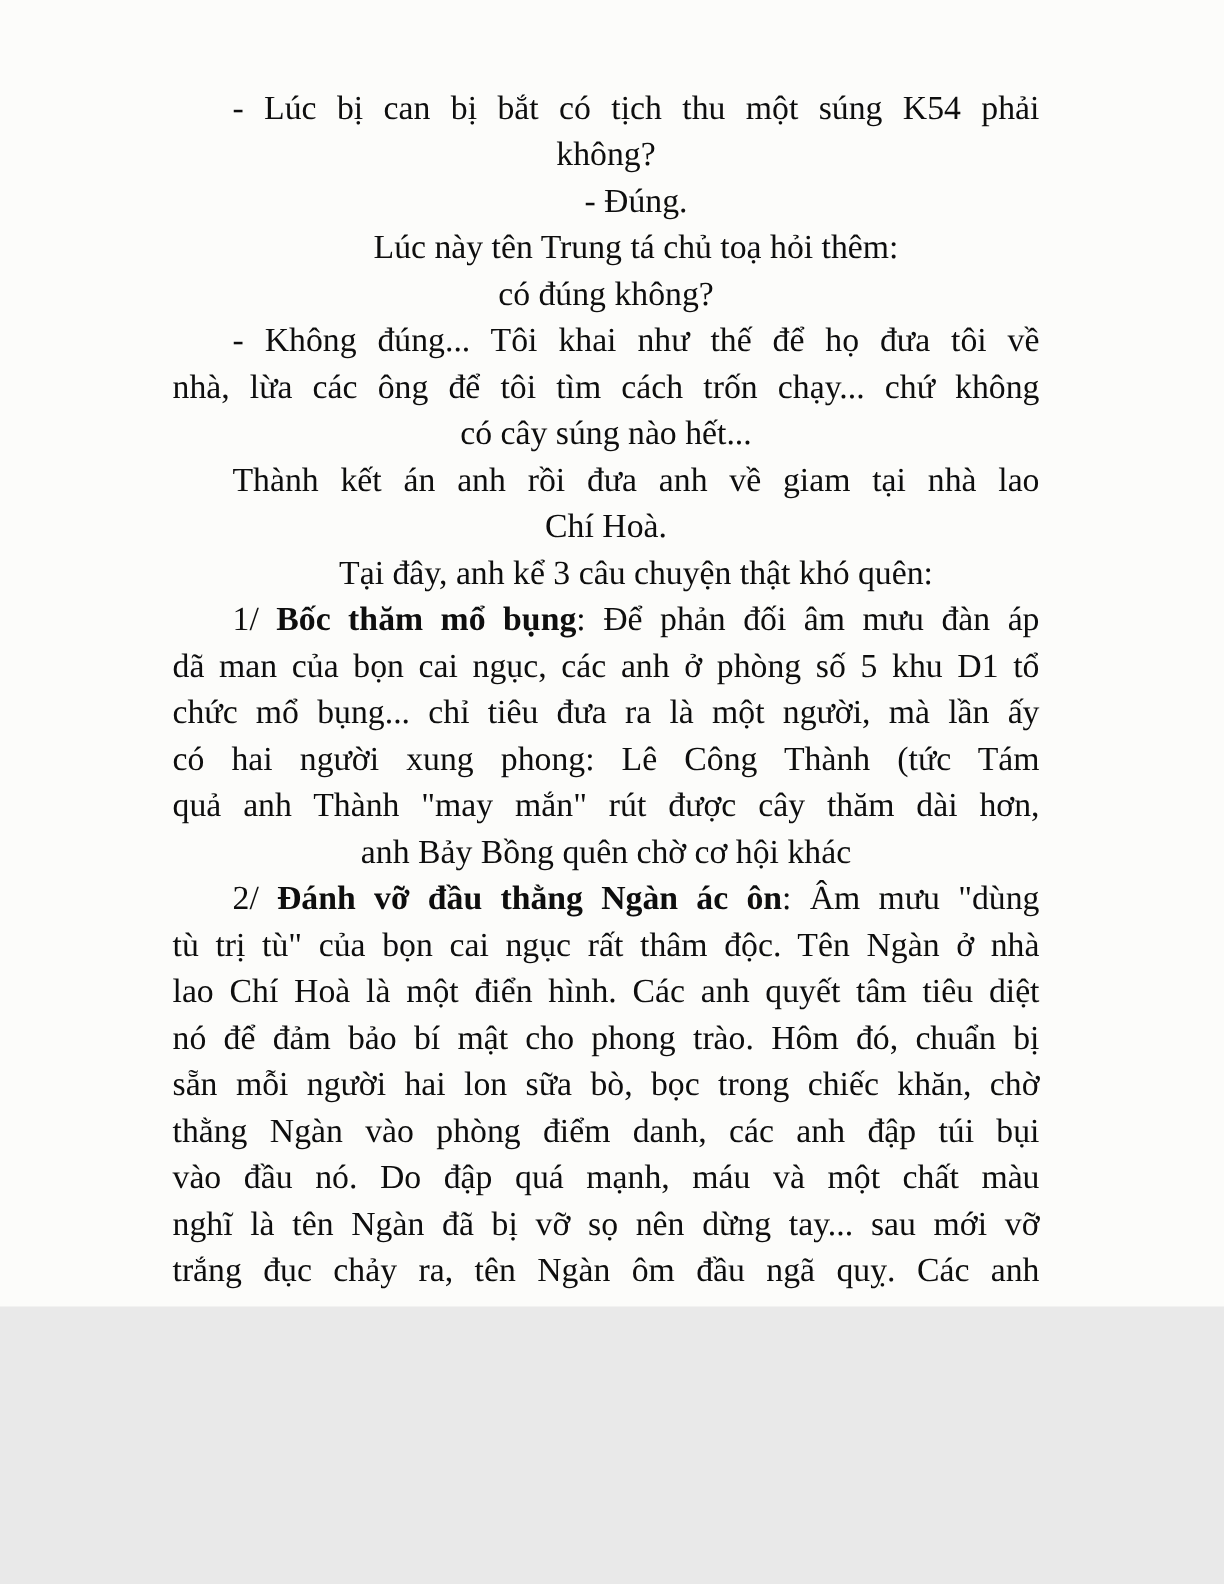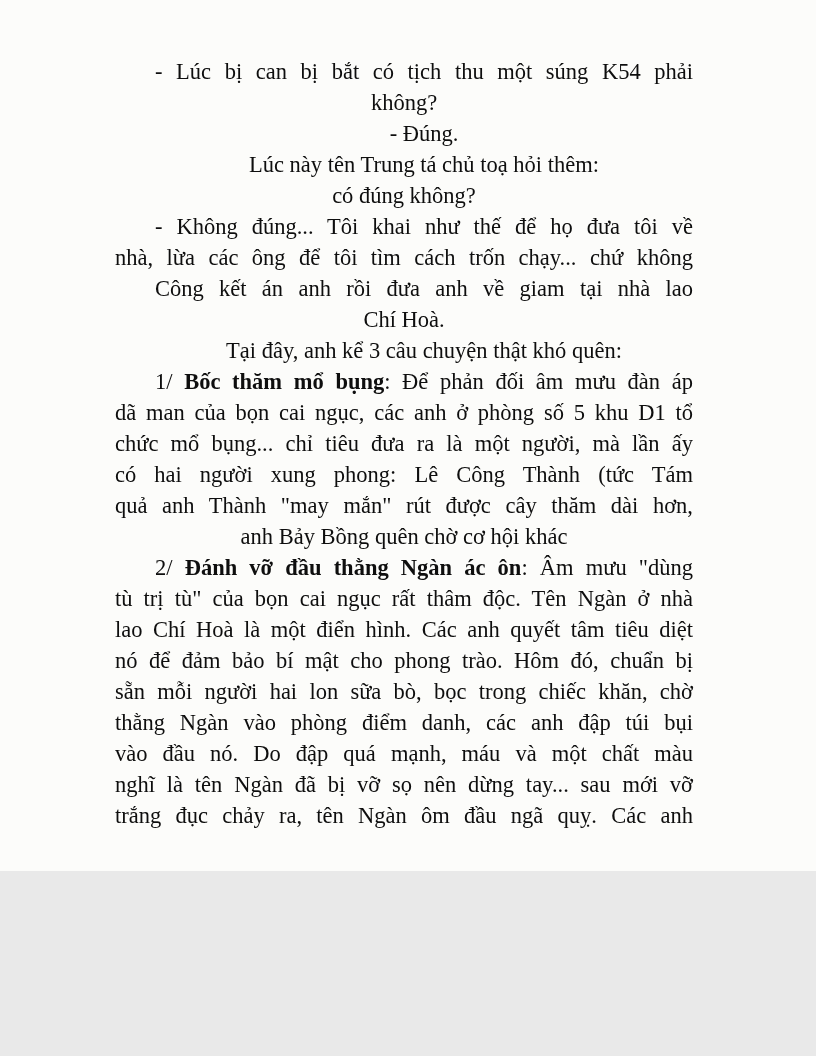--- a/index.html
+++ b/index.html
@@ -63,21 +63,22 @@
 
 <div class="page">
   <div class="text-block" id="text-block">
       <div class="line indent justify"><span class="seg">- Lúc bị can bị bắt có tịch thu một súng K54 phải</span></div>
       <div class="line"><span class="seg">không?</span></div>
       <div class="line indent"><span class="seg">- Đúng.</span></div>
       <div class="line indent"><span class="seg">Lúc này tên Trung tá chủ toạ hỏi thêm:</span></div>
       <div class="line"><span class="seg">có đúng không?</span></div>
       <div class="line indent justify"><span class="seg">- Không đúng... Tôi khai như thế để họ đưa tôi về</span></div>
       <div class="line justify"><span class="seg">nhà, lừa các ông để tôi tìm cách trốn chạy... chứ không</span></div>
-      <div class="line indent justify"><span class="seg">Công kết án anh rồi đưa anh về giam tại nhà lao</span></div>
+      <div class="line"><span class="seg">có cây súng nào hết...</span></div>
+      <div class="line indent justify"><span class="seg">Thành kết án anh rồi đưa anh về giam tại nhà lao</span></div>
       <div class="line"><span class="seg">Chí Hoà.</span></div>
       <div class="line indent"><span class="seg">Tại đây, anh kể 3 câu chuyện thật khó quên:</span></div>
       <div class="line indent justify"><span class="seg">1/ </span><span class="seg seg-b">Bốc thăm mổ bụng</span><span class="seg">: Để phản đối âm mưu đàn áp</span></div>
       <div class="line justify"><span class="seg">dã man của bọn cai ngục, các anh ở phòng số 5 khu D1 tổ</span></div>
       <div class="line justify"><span class="seg">chức mổ bụng... chỉ tiêu đưa ra là một người, mà lần ấy</span></div>
       <div class="line justify"><span class="seg">có hai người xung phong: Lê Công Thành (tức Tám</span></div>
       <div class="line justify"><span class="seg">quả anh Thành "may mắn" rút được cây thăm dài hơn,</span></div>
       <div class="line"><span class="seg">anh Bảy Bồng quên chờ cơ hội khác</span></div>
       <div class="line indent justify"><span class="seg">2/ </span><span class="seg seg-b">Đánh vỡ đầu thằng Ngàn ác ôn</span><span class="seg">: Âm mưu "dùng</span></div>
       <div class="line justify"><span class="seg">tù trị tù" của bọn cai ngục rất thâm độc. Tên Ngàn ở nhà</span></div>

